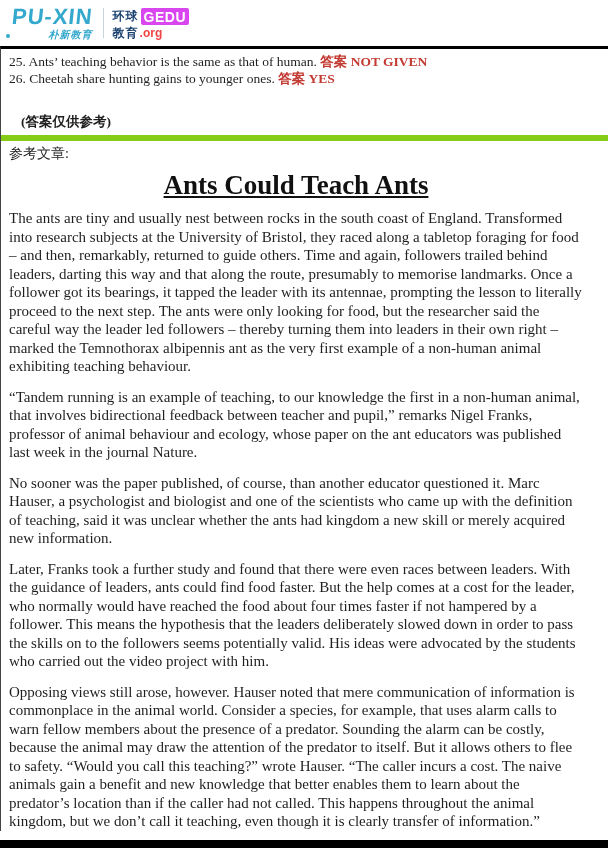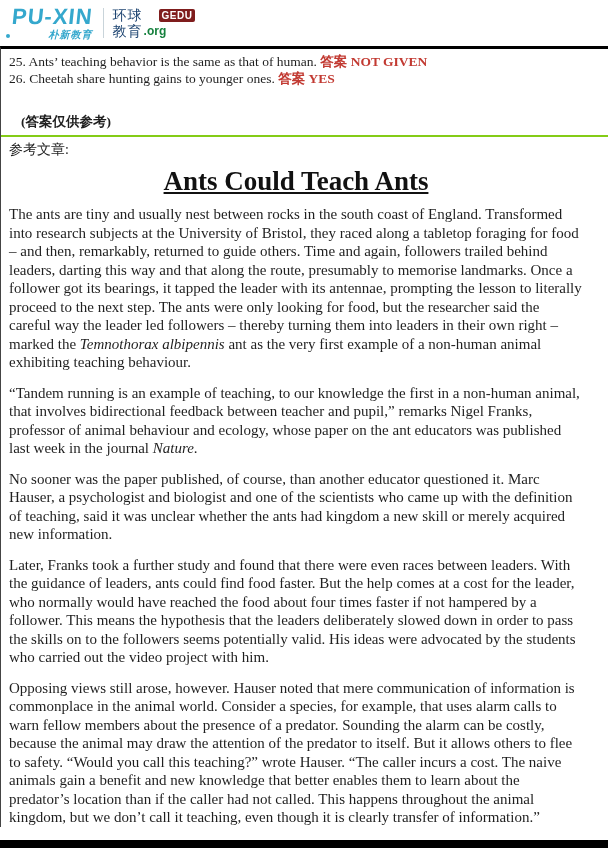--- a/index.html
+++ b/index.html
@@ -50,50 +50,50 @@
     background:#c9d4da;
     margin:0 9px 0 10px;
   }
   .gedu{
     font-family:"Liberation Sans","DejaVu Sans",sans-serif;
     line-height:1;
   }
   .gedu-row{display:flex;align-items:center;}
   .gedu-cn{
     color:#1c4370;
-    font-weight:normal;
-    font-size:14px;
+    font-weight:bold;
+    font-size:12px;
     letter-spacing:1px;
   }
   .gedu-badge{
-    background:#7f1d1d;
+    background:#d946ef;
     color:#ffffff;
     font-weight:bold;
-    font-size:10px;
+    font-size:14px;
     padding:2px 3px 1px 3px;
     border-radius:2px;
-    margin-left:16px;
+    margin-left:2px;
     letter-spacing:0.5px;
   }
   .gedu-org{
-    color:#15803d;
+    color:#ef4444;
     font-weight:bold;
     font-size:12px;
     margin-left:1px;
   }
   .gedu-row + .gedu-row{margin-top:2px;}
   
   .doc-table{
     border-top:3px solid #000;
     border-left:1px solid #444;
     margin-right:0;
     box-sizing:border-box;
   }
   .answers-cell{
-    border-bottom:2px solid #84cc16;
+    border-bottom:6px solid #84cc16;
     padding:4px 10px 5px 8px;
     font-size:13.5px;
     line-height:17px;
   }
   .answer-line{margin:0;}
   .answer-flag{
     color:#c23a32;
     font-weight:bold;
   }
   .answers-note{
@@ -115,21 +115,21 @@
     margin:4px 0 6px 0;
     line-height:36px;
     color:#111;
     text-decoration:underline;
   }
   .article-body p{
     font-size:15px;
     line-height:18.5px;
     margin:0 0 12px 0;
   }
-  .italic{font-style:italic;margin-top:16px;}
+  .italic{margin-top:16px;}
   
   .bottom-bar{
     position:absolute;
     left:0;right:0;bottom:1px;
     height:8px;
     background:#000;
   }
 </style>
 </head>
 <body>

